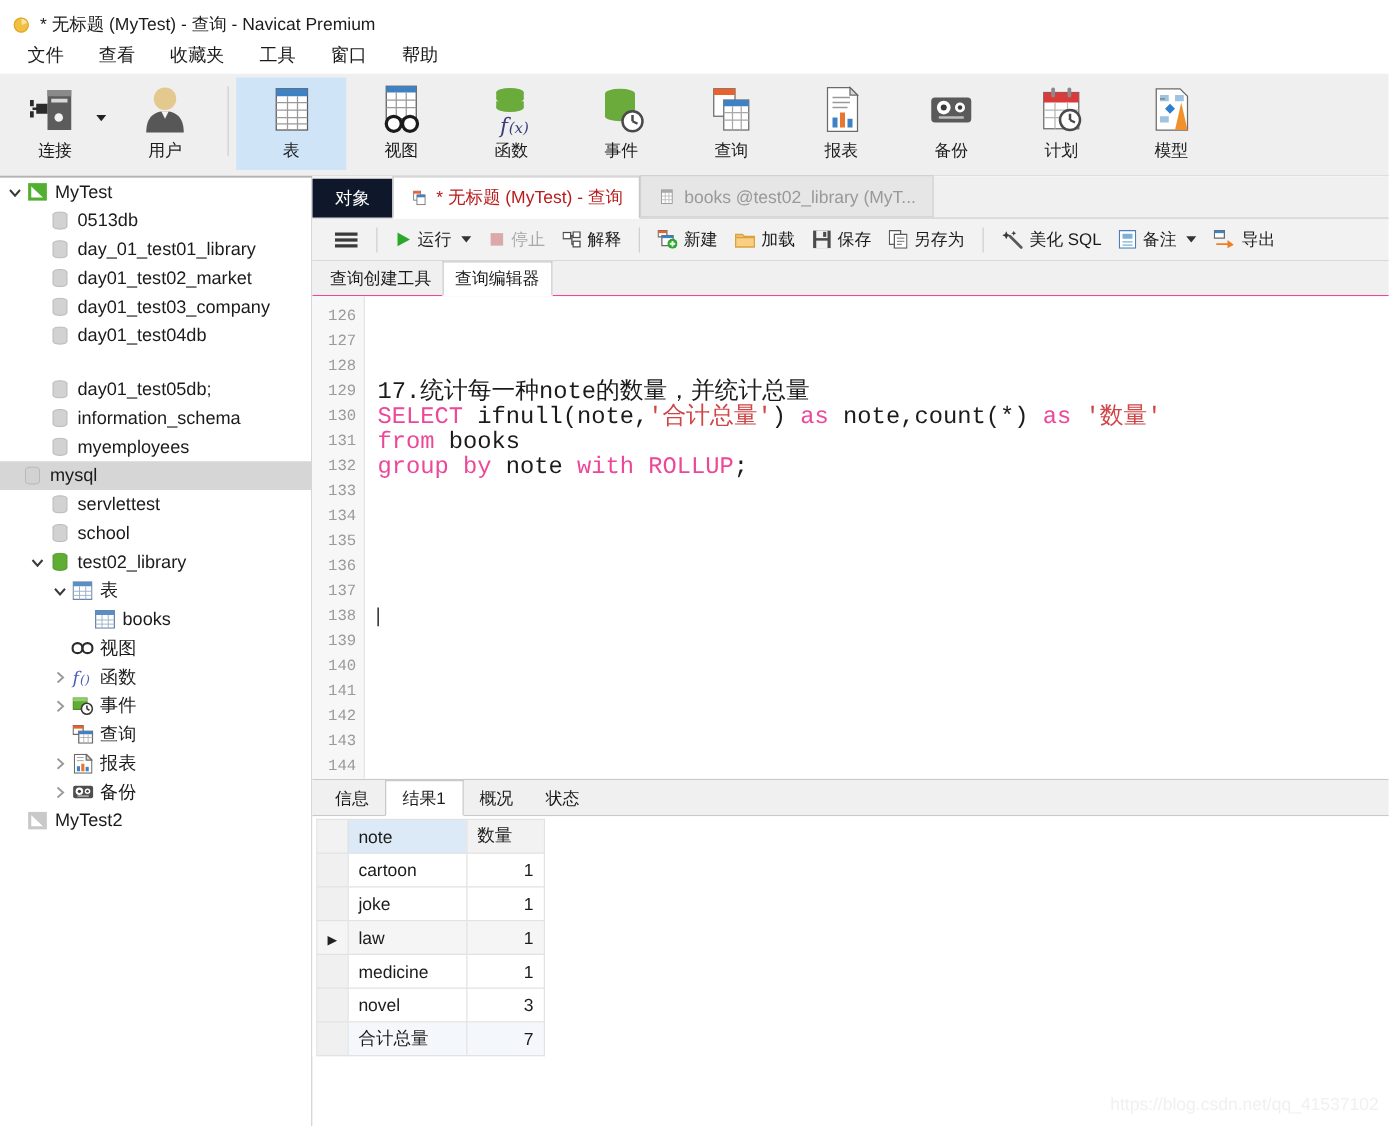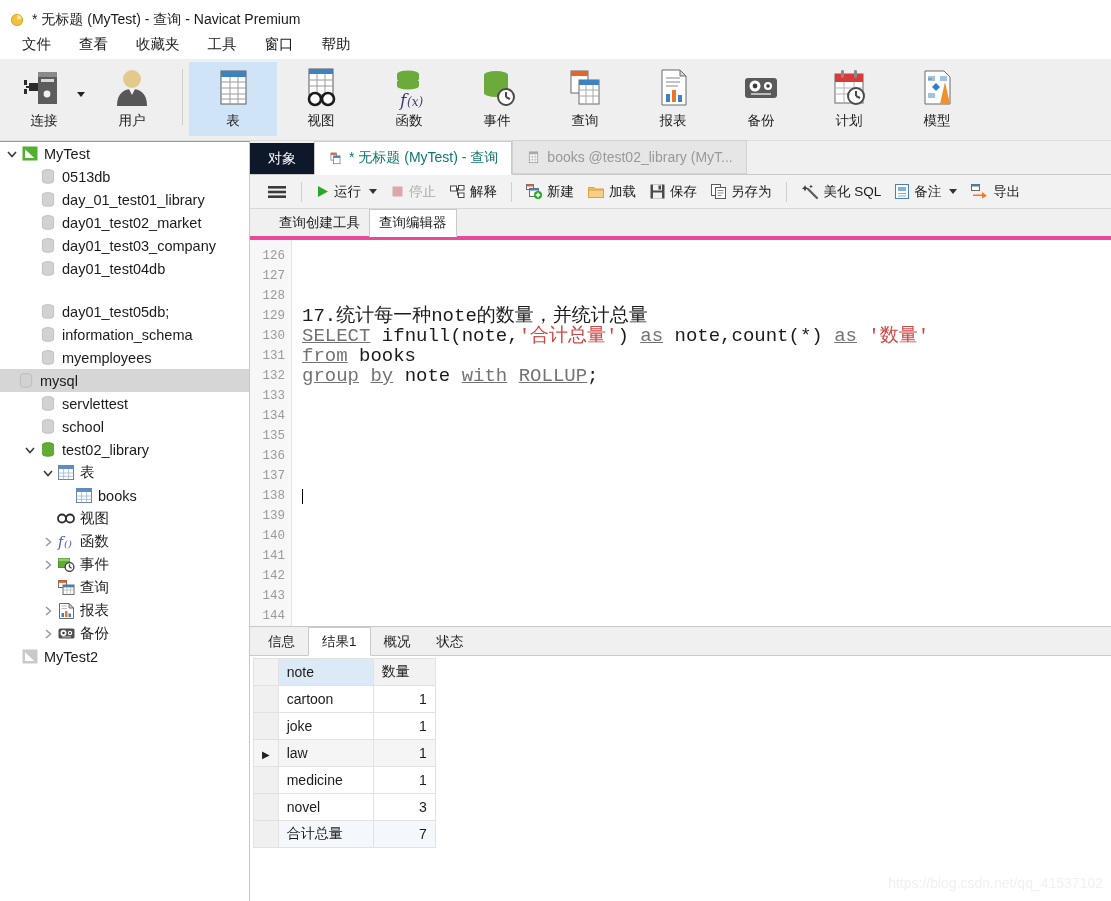--- a/index.html
+++ b/index.html
@@ -68,56 +68,56 @@
   
   .right { position: absolute; left: 250px; top: 0; right: 0; bottom: 0; background: #fff; }
 
   
   .tabstrip {
     height: 33px; background: #f0f0f0; display: flex; align-items: flex-end;
     border-bottom: 1px solid #c9c9c9;
   }
   .tab {
     height: 32px; display: flex; align-items: center; padding: 0 13px;
-    font-size: 14px; color: #0f766e; cursor: default; white-space: nowrap;
+    font-size: 14px; color: #b91c1c; cursor: default; white-space: nowrap;
   }
   .tab.obj { background: #0f172a; color: #ffffff; height: 31px; padding: 0 18px; }
   .tab.active2 { background: #ffffff; border: 1px solid #c9c9c9; border-bottom: 1px solid #fff; margin-bottom:-1px; }
   .tab.inactive { background: #e6e6e6; border: 1px solid #d2d2d2; color:#999; }
   .tab .ticon2 { margin-right: 6px; display:flex; }
 
   
   .qtoolbar {
     height: 33px; background: #f2f2f2; display: flex; align-items: center;
     border-bottom: 1px solid #d8d8d8; padding-left: 10px; font-size: 13.5px; color:#1b1b1b;
   }
   .q-btn { display: flex; align-items: center; gap: 5px; padding: 3px 7px; cursor: default; white-space: nowrap; }
   .q-btn.disabled { color: #a9a9a9; }
   .q-sep { width: 1px; height: 20px; background: #cfcfcf; margin: 0 7px; }
   .mini-caret { width:0;height:0;border-left:4px solid transparent;border-right:4px solid transparent;border-top:5px solid #333; margin-left:3px;}
 
   
-  .subtabs { height: 27px; background: #f0f0f0; display: flex; align-items: flex-end; border-bottom: 4px solid #ec4899; padding-left: 20px; text-align: center;}
+  .subtabs { height: 27px; background: #f0f0f0; display: flex; align-items: flex-end; border-bottom: 1px solid #ec4899; padding-left: 5px; text-align: center;}
   .subtab { height: 26px; display:flex; align-items:center; padding: 0 9px; font-size: 13.5px; color:#1b1b1b; cursor: default;}
   .subtab.active { background:#fff; border:1px solid #c9c9c9; border-bottom:1px solid #fff; margin-bottom:-1px; }
 
   
   .editor { position: relative; height: 386px; background: #fff; overflow: hidden; display:flex;}
   .gutter {
     width: 42px; background: #f7f7f7; border-right: 1px solid #e4e4e4;
     font-family: "Liberation Mono", "DejaVu Sans Mono", monospace; font-size: 12.5px;
     color: #9a9a9a; text-align: right; padding-top: 6px; box-sizing: border-box;
   }
   .gutter div { height: 20px; line-height: 20px; padding-right: 6px; }
   .code {
     flex: 1; font-family: "Liberation Mono", "DejaVu Sans Mono", monospace;
     font-size: 19px; padding-top: 6px; padding-left: 10px; color: #1b1b1b; position: relative;
   }
   .code .ln { height: 20px; line-height: 20px; white-space: pre; }
-  .kw { color: #737373; text-decoration: underline; }
+  .kw { color: #ec4899; }
   .str { color: #cf4646; }
   .caret-text {
     display:inline-block; width:1px; height:15px; background:#000;
     vertical-align:-3px;
   }
 
   
   .restabs { height: 28px; background: #f0f0f0; display:flex; align-items:flex-end; border-top:1px solid #c9c9c9; border-bottom:1px solid #c9c9c9; padding-left:5px;}
   .restab { height: 27px; display:flex; align-items:center; padding: 0 13px; font-size:13.5px; color:#1b1b1b; cursor:default;}
   .restab.active { background:#fff; border:1px solid #c9c9c9; border-bottom:1px solid #fff; margin-bottom:-1px;}

